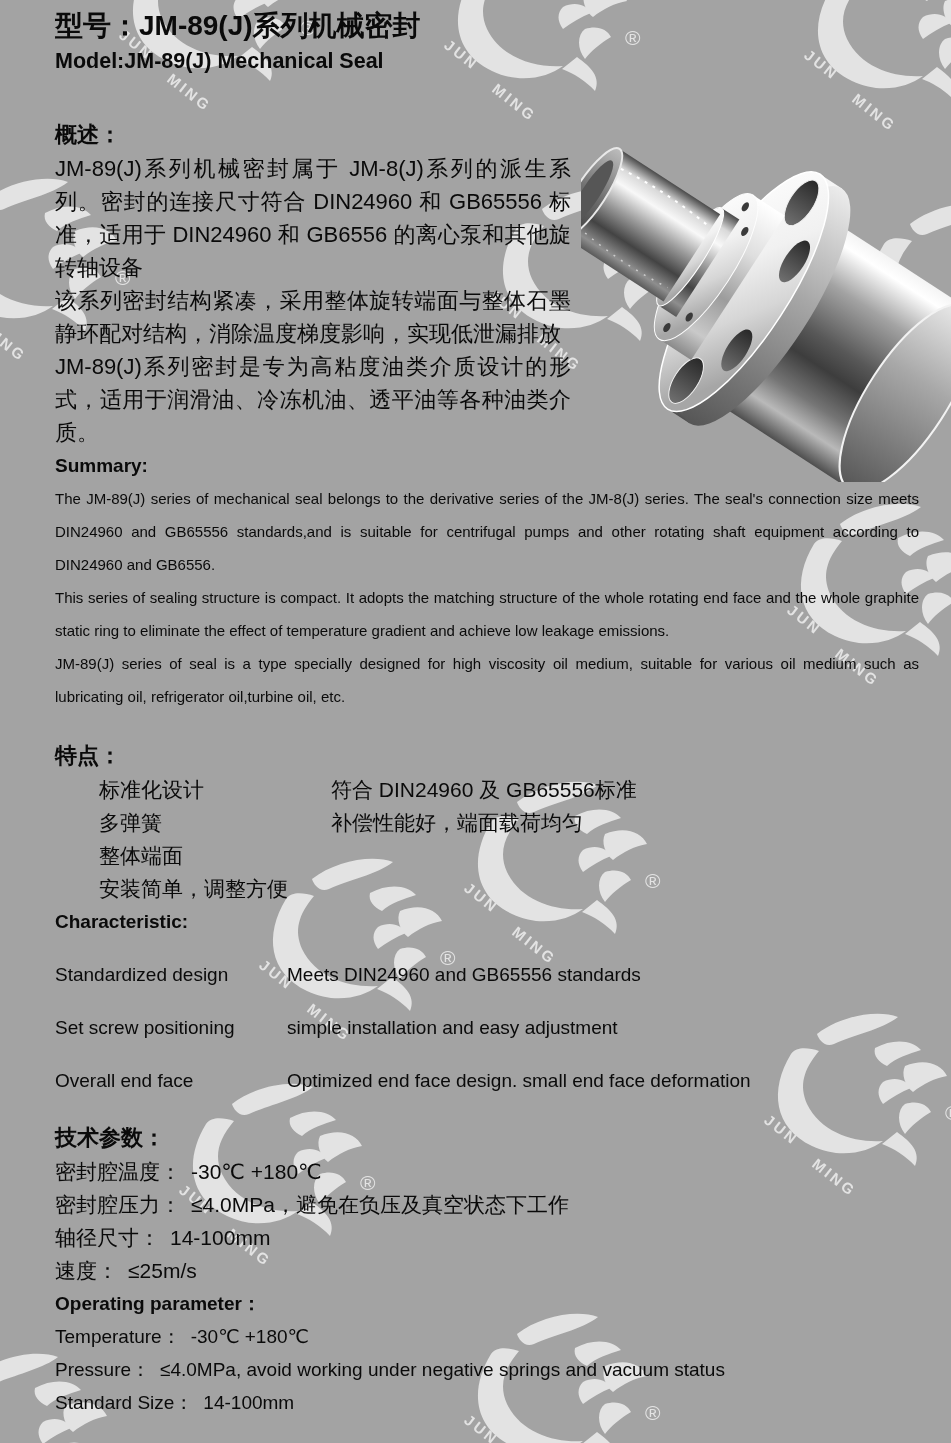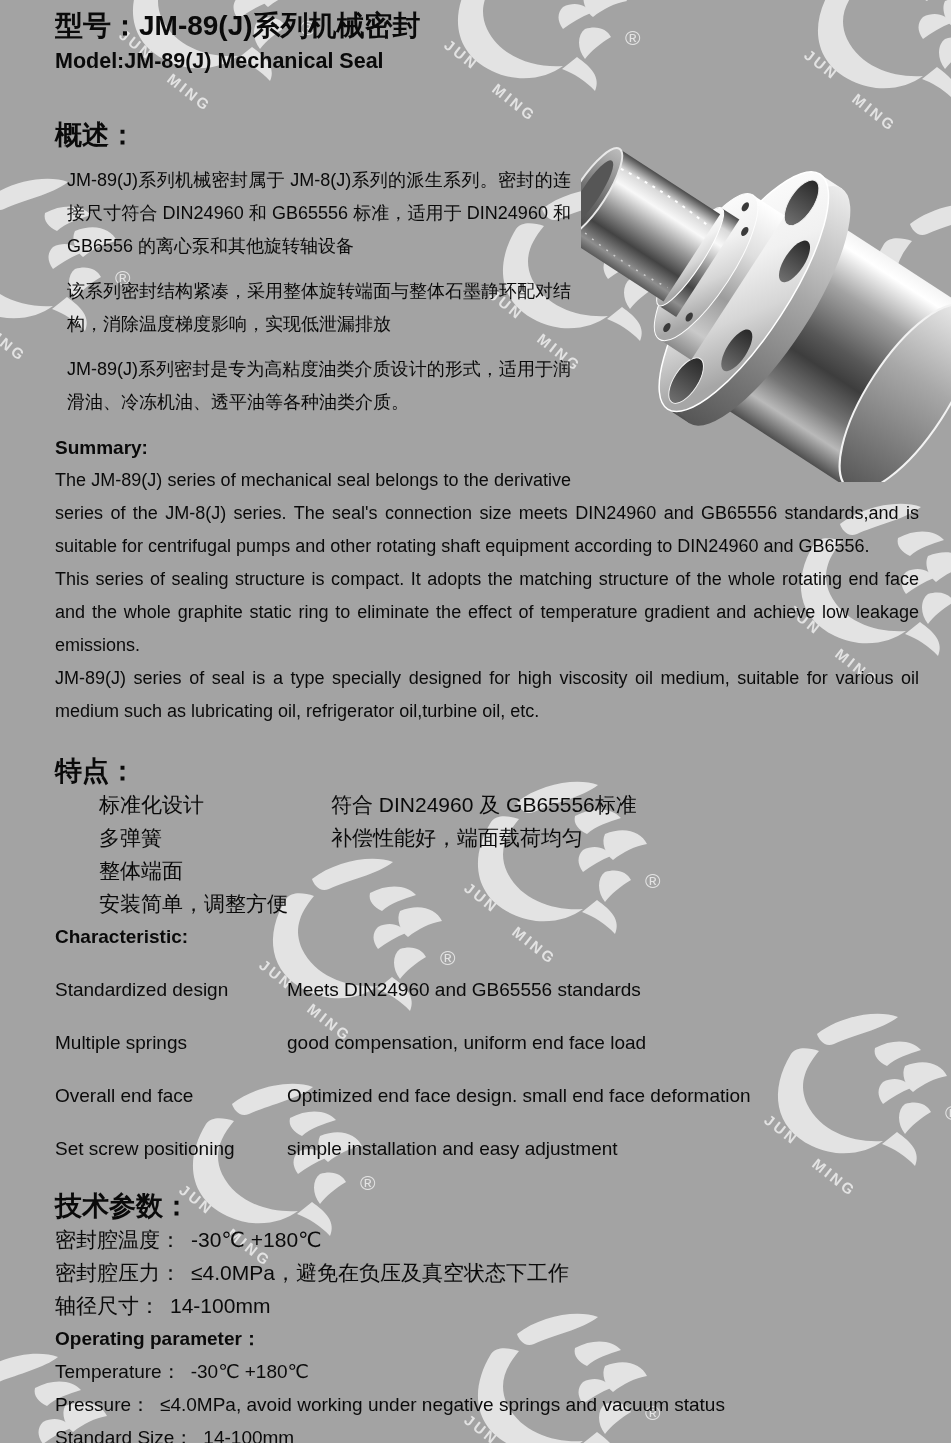--- a/index.html
+++ b/index.html
@@ -8,25 +8,25 @@
     overflow:hidden; color:#0a0a0a;
     font-family:"Liberation Sans","DejaVu Sans",sans-serif;
     padding-left:35px;
   }
   .wm-layer { position:absolute; left:0; top:0; z-index:0; pointer-events:none; }
   .content { position:relative; z-index:1; padding:6px 67px 0 20px; }
 
   .title-zh { font-size:28px; line-height:40px; font-weight:bold; margin:0; }
   .title-en { font-size:21.5px; line-height:30px; font-weight:bold; margin:0 0 42px 0; }
 
-  h3.sec-zh { font-size:27px; line-height:34px; font-weight:bold; margin:0; }
+  h3.sec-zh { font-size:22px; line-height:34px; font-weight:bold; margin:0; }
   h4.sec-en { font-size:19px; line-height:33px; font-weight:bold; margin:0; }
 
-  p.zh { font-size:18px; line-height:33px; margin:12px; text-align:justify; }
-  p.en { font-size:18px; line-height:33px; margin:0; text-align:justify; }
+  p.zh { font-size:22px; line-height:33px; margin:0; text-align:justify; }
+  p.en { font-size:15px; line-height:33px; margin:0; text-align:justify; }
 
   .product-float {
     float:right; width:400px; height:348px;
     margin:-18px -62px 0 10px;
     position:relative; overflow:hidden;
   }
   .product-svg { position:absolute; left:4px; top:-20px; width:400px; height:400px; overflow:visible; }
 
   .features { margin-top:26px; }
   .params   { margin-top:24px; }
@@ -207,45 +207,44 @@
         <span class="dsc">安装简单，调整方便</span>
       </div>
 
       <h4 class="sec-en">Characteristic:</h4>
 
       <div class="row en">
         <span class="lbl">Standardized design</span>
         <span class="dsc">Meets DIN24960 and GB65556 standards</span>
       </div>
       <div class="row en">
-        <span class="lbl">Multiple springs</span>
-        <span class="dsc">good compensation, uniform end face load</span>
+        <span class="lbl">Set screw positioning</span>
+        <span class="dsc">simple installation and easy adjustment</span>
       </div>
       <div class="row en">
         <span class="lbl">Overall end face</span>
         <span class="dsc">Optimized end face design. small end face deformation</span>
       </div>
-      <div class="row en">
-        <span class="lbl">Set screw positioning</span>
-        <span class="dsc">simple installation and easy adjustment</span>
-      </div>
     </section>
 
     <section class="params">
       <h3 class="sec-zh">技术参数：</h3>
 
       <div class="prow zh">
         <span>密封腔温度：</span><span class="pv">-30℃ +180℃</span>
       </div>
       <div class="prow zh">
         <span>密封腔压力：</span><span class="pv">≤4.0MPa，避免在负压及真空状态下工作</span>
       </div>
       <div class="prow zh">
         <span>轴径尺寸：</span><span class="pv">14-100mm</span>
       </div>
+      <div class="prow zh">
+        <span>速度：</span><span class="pv">≤25m/s</span>
+      </div>
 
       <h4 class="sec-en">Operating parameter：</h4>
 
       <div class="prow en">
         <span>Temperature：</span><span class="pv">-30℃ +180℃</span>
       </div>
       <div class="prow en">
         <span>Pressure：</span><span class="pv">≤4.0MPa, avoid working under negative springs and vacuum status</span>
       </div>
       <div class="prow en">

